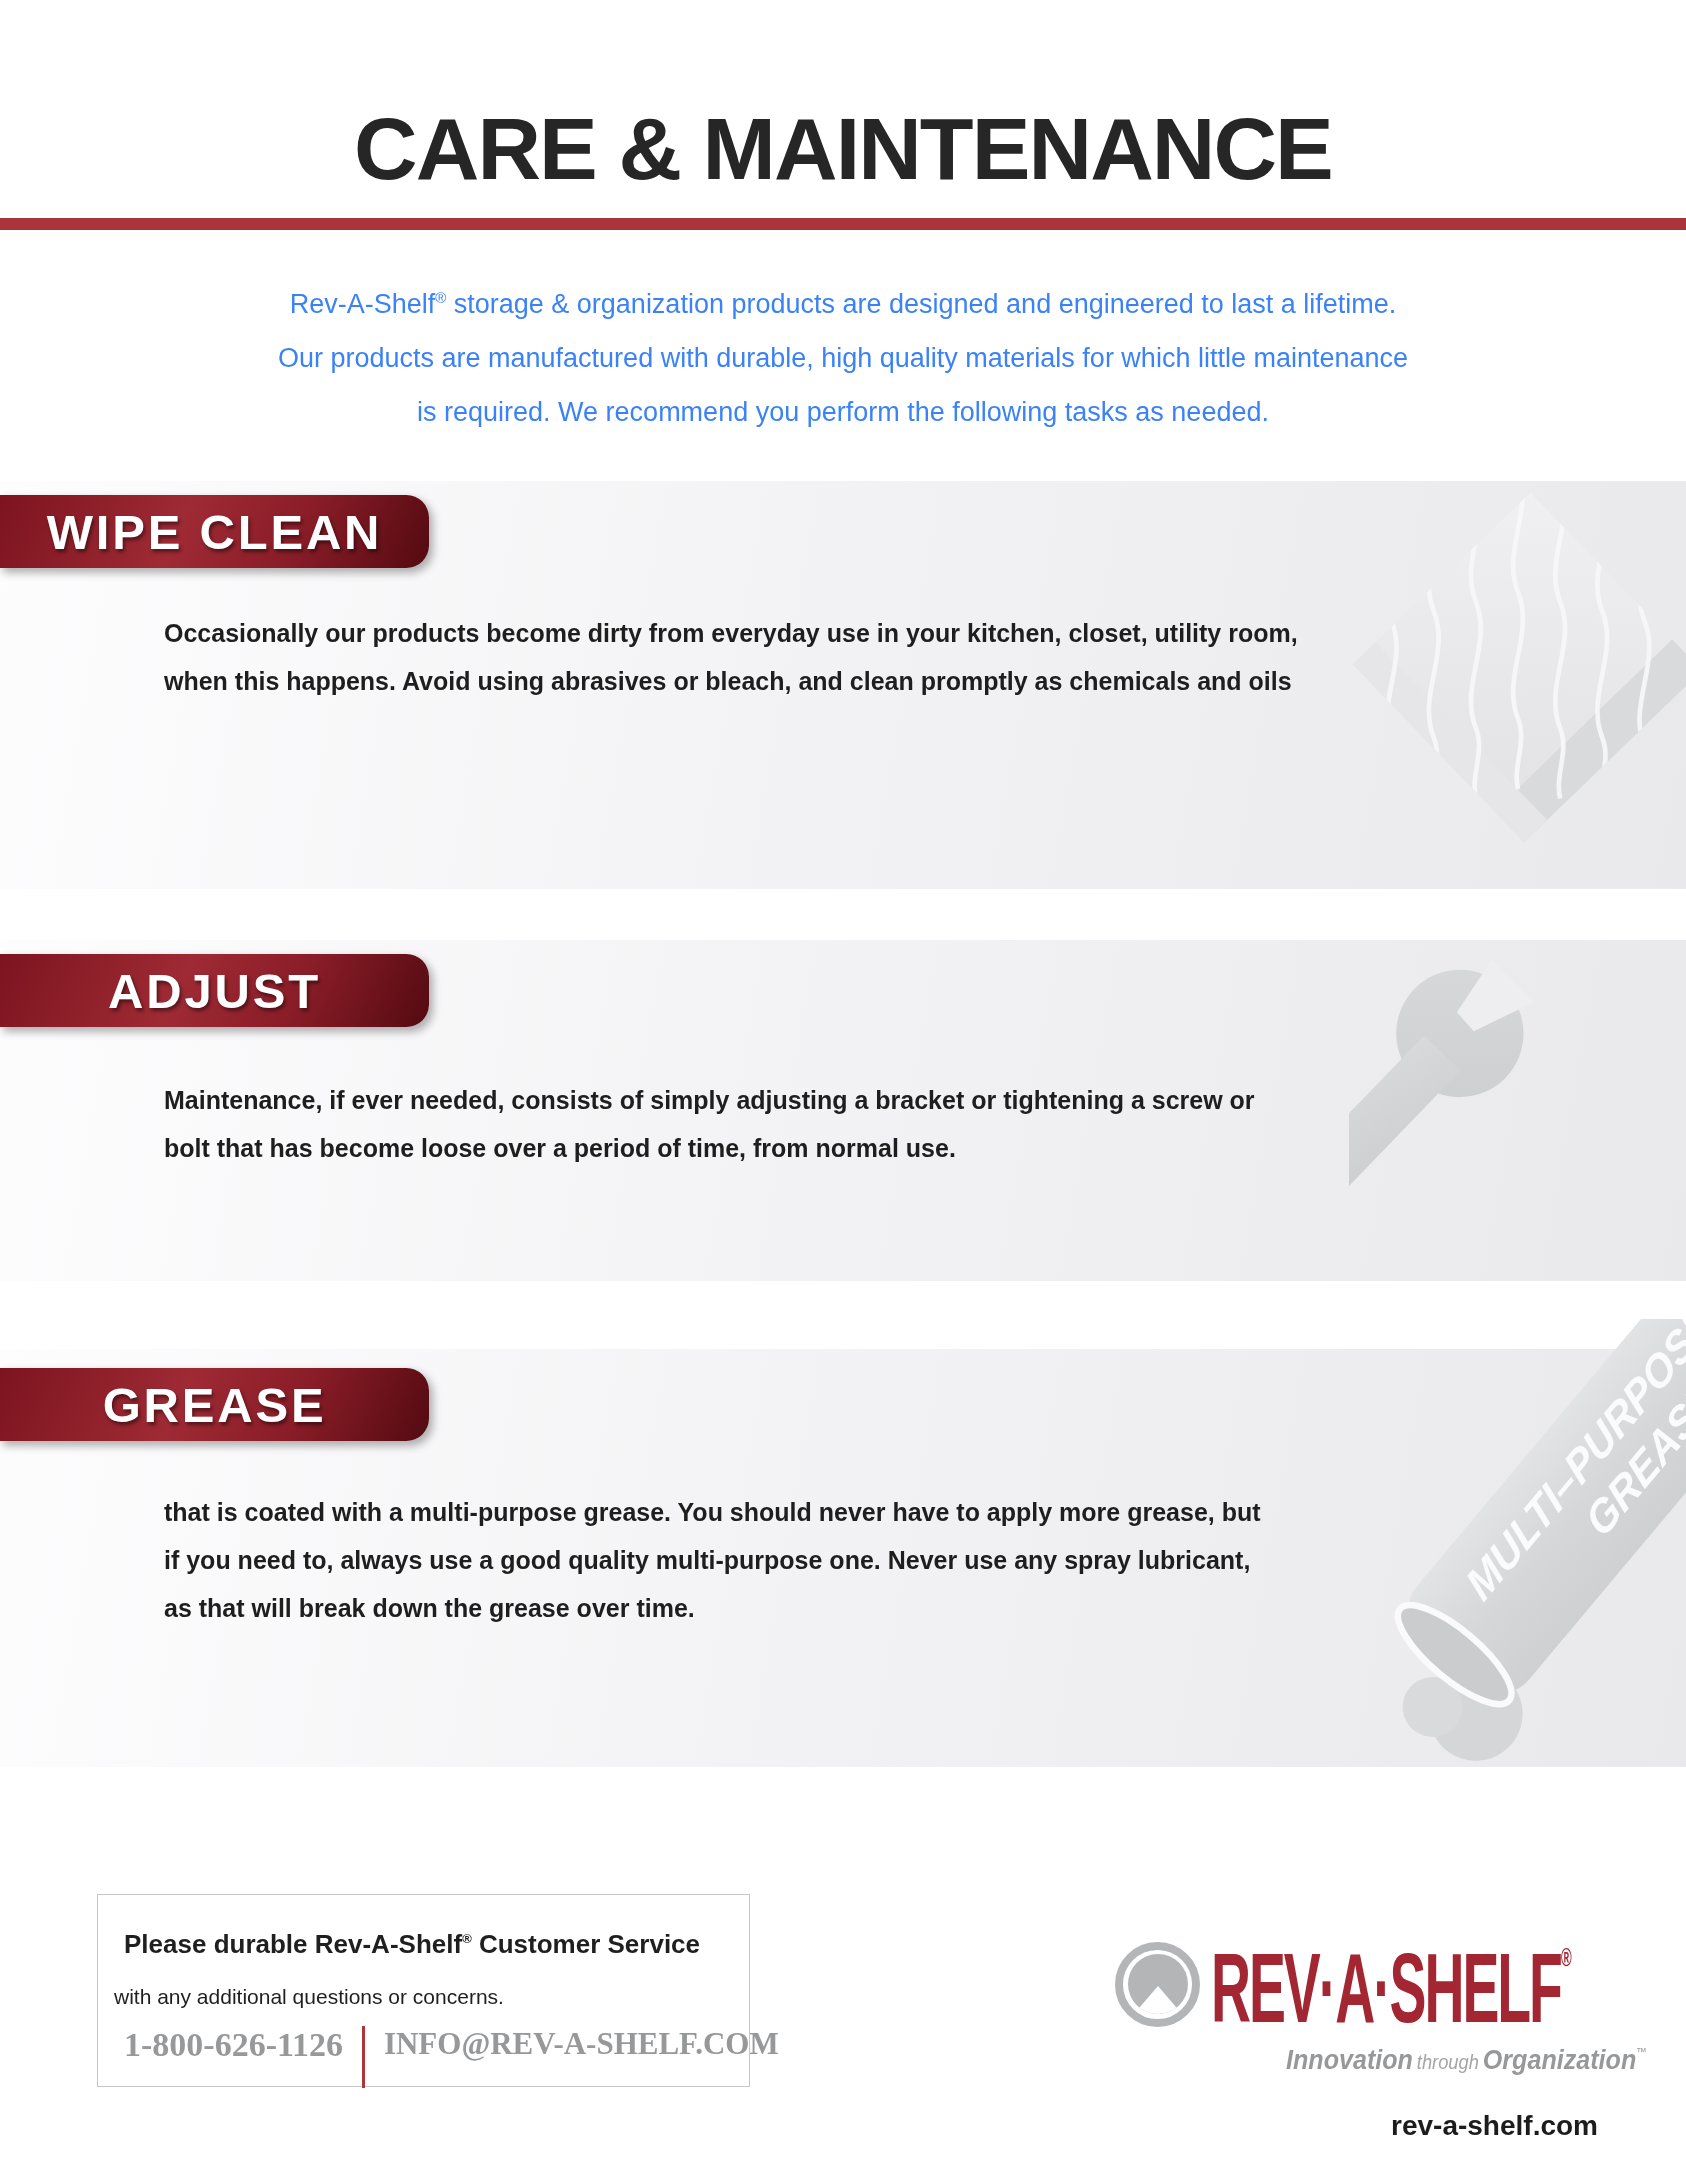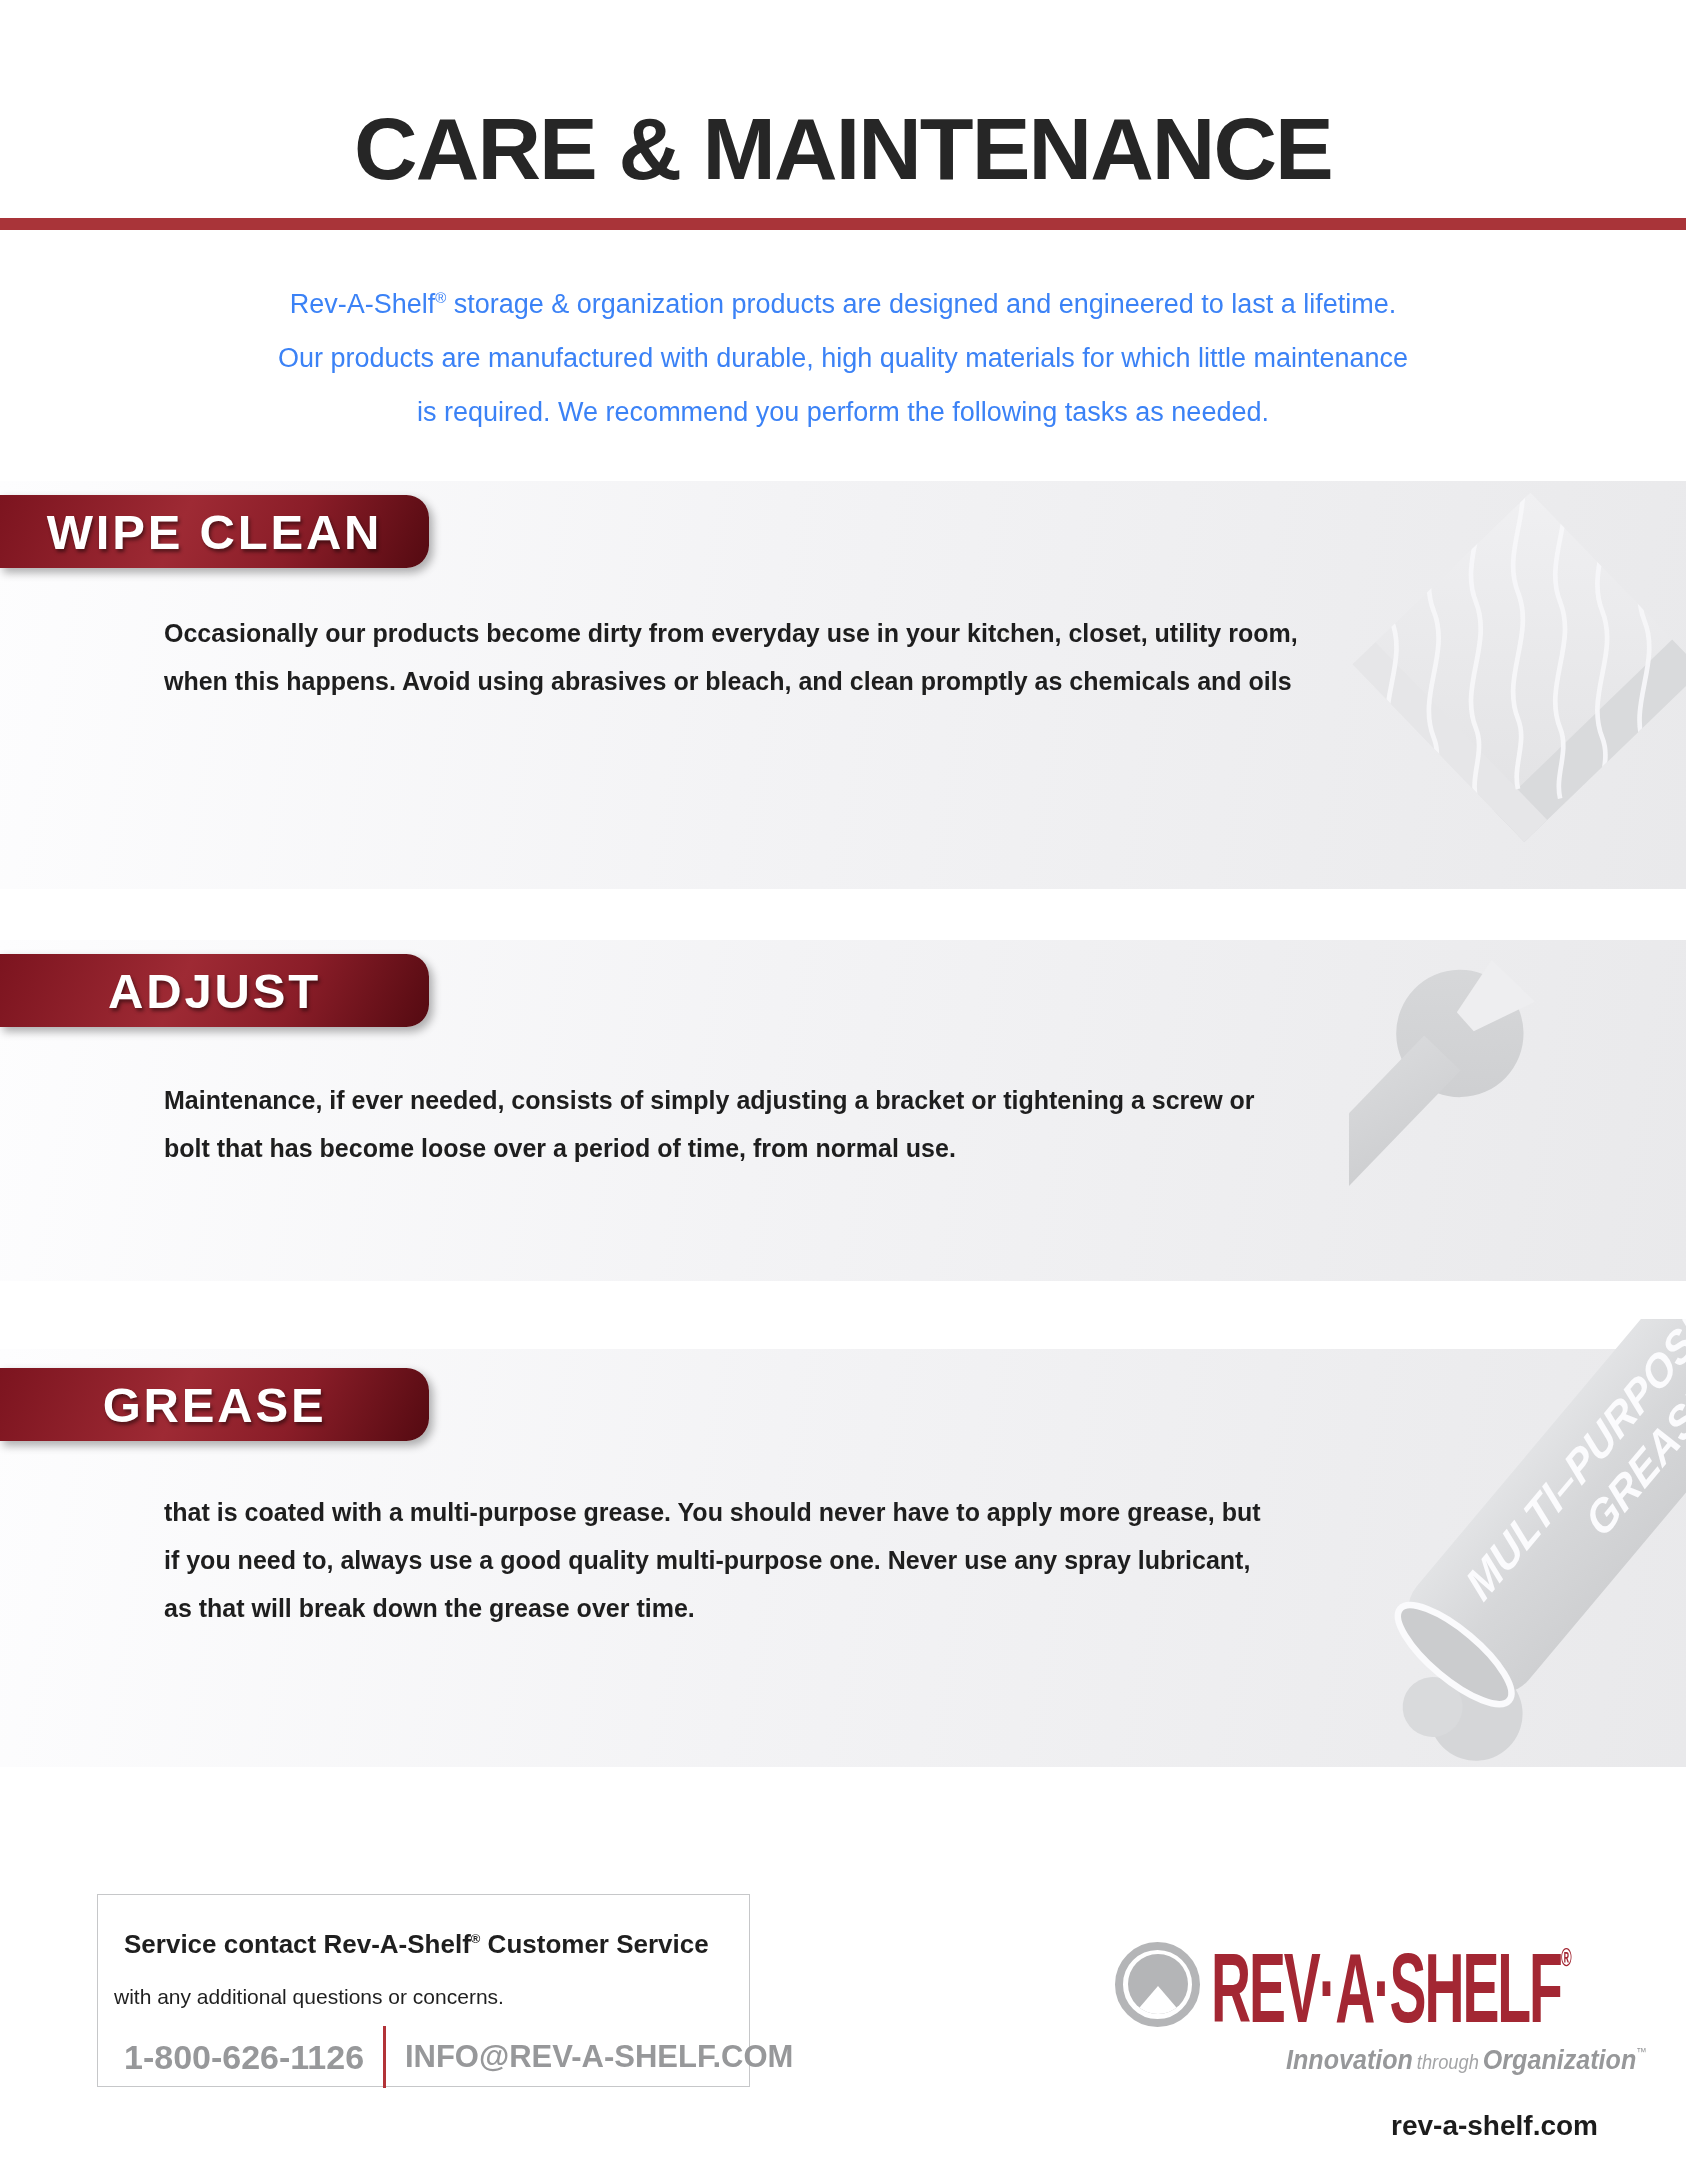--- a/index.html
+++ b/index.html
@@ -55,21 +55,21 @@
   .para-grease{top:139px;}
   .side-icon{position:absolute;}
   
   .contact-box{
     position:absolute;left:97px;top:1894px;width:653px;height:193px;
     border:1.9px solid #c6c7c9;background:#ffffff;box-sizing:border-box;
   }
   .contact-l1{position:absolute;left:26px;top:34px;font-size:26px;font-weight:bold;color:#1f1f1f;white-space:nowrap;}
   .contact-l1 sup{font-size:13px;vertical-align:super;}
   .contact-l2{position:absolute;left:16px;top:90px;font-size:21px;font-weight:normal;color:#1f1f1f;white-space:nowrap;}
-  .contact-row{position:absolute;left:26px;top:131px;display:flex;align-items:center;}
+  .contact-row{position:absolute;left:26px;top:131px;display:flex;align-items:flex-start;font-family:Liberation Serif, serif;}
   .contact-phone{font-size:34px;font-weight:bold;color:#97989a;letter-spacing:0px;white-space:nowrap;}
   .contact-divider{width:2.8px;height:62px;background:#b23338;margin:0 19px;}
   .contact-email{font-size:31px;font-weight:bold;color:#97989a;white-space:nowrap;}
   .logo{position:absolute;left:1115px;top:1936px;width:506px;height:150px;}
   .emblem{
     position:absolute;left:0;top:5.6px;width:69px;height:69px;
     border:8.4px solid #b4b5b7;border-radius:50%;background:#ffffff;
   }
   .emblem-inner{
     position:absolute;left:4.7px;top:4.7px;width:60px;height:60px;border-radius:50%;
@@ -200,21 +200,21 @@
       <rect x="-12" y="-78" width="520" height="156" rx="38" fill="url(#tubegrad)"></rect>
       <ellipse cx="-4" cy="0" rx="26" ry="76" fill="#cbccce" stroke="#fafafc" stroke-width="7"></ellipse>
       <g transform="skewX(-8)" fill="#fbfbfd" font-family="Liberation Sans, sans-serif" font-weight="bold" font-style="italic" text-anchor="middle">
         <text x="250" y="-12" font-size="46">MULTI–PURPOSE</text>
         <text x="295" y="42" font-size="46">GREASE</text>
       </g>
     </g>
   </svg>
 
   <div class="contact-box">
-    <div class="contact-l1"><span>Service contact Rev-A-Shelf</span><sup>®</sup><span> Customer Service</span></div>
+    <div class="contact-l1"><span>Please durable Rev-A-Shelf</span><sup>®</sup><span> Customer Service</span></div>
     <div class="contact-l2">with any additional questions or concerns.</div>
     <div class="contact-row">
       <span class="contact-phone">1-800-626-1126</span>
       <span class="contact-divider"></span>
       <span class="contact-email">INFO@REV-A-SHELF.COM</span>
     </div>
   </div>
 
   <div class="logo">
     <div class="emblem">

